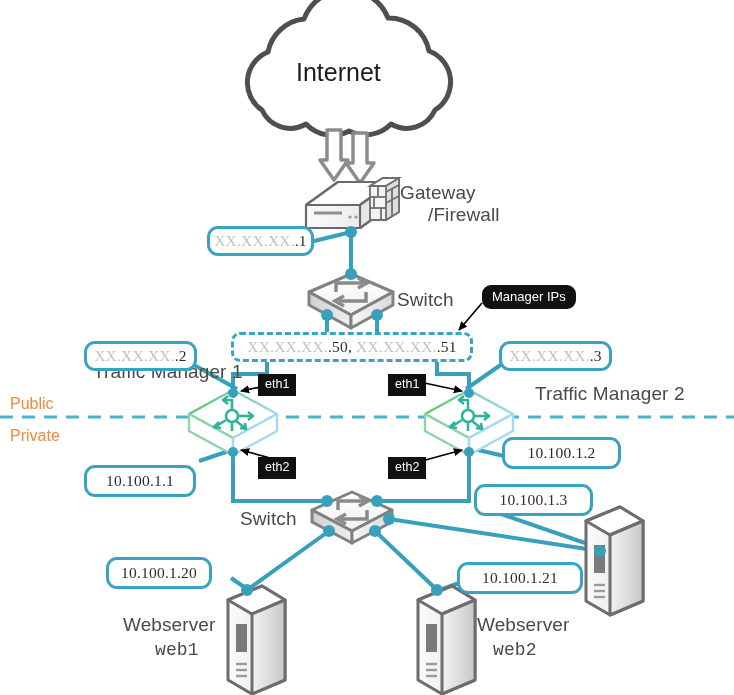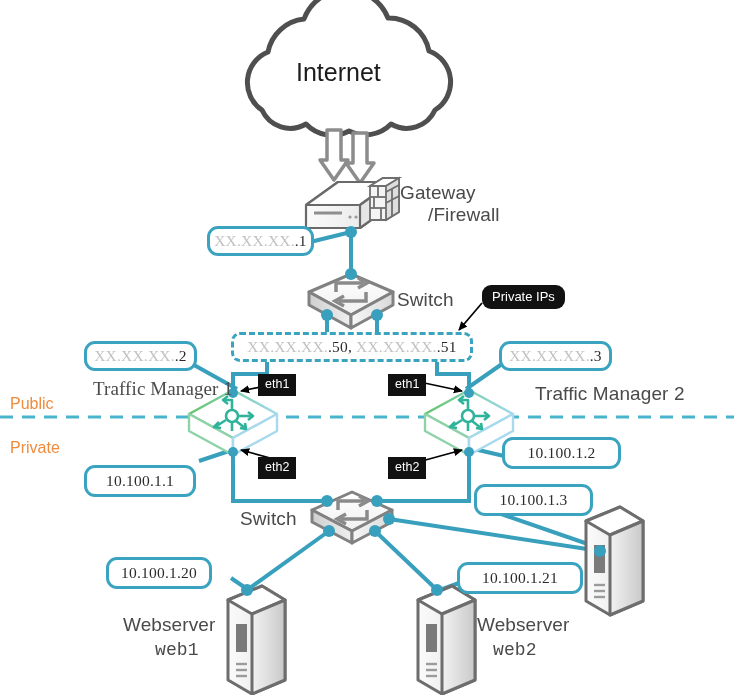--- a/index.html
+++ b/index.html
@@ -257,36 +257,36 @@
   </svg>
 
   <div class="txt cloud-label" style="left:296px;top:58px;">Internet</div>
 
   <div class="txt node-label" style="left:400px;top:182px;">Gateway</div>
   <div class="txt node-label" style="left:400px;top:204px;margin-left:28px;">/Firewall</div>
 
   <div class="txt node-label" style="left:397px;top:289px;">Switch</div>
   <div class="txt node-label" style="left:240px;top:508px;">Switch</div>
 
-  <div class="txt node-label" style="left:93px;top:378px;font-family:Liberation Serif, serif;">Traffic Manager 1</div>
+  <div class="txt node-label" style="left:93px;top:361px;">Traffic Manager 1</div>
   <div class="txt node-label" style="left:513px;top:383px;margin-left:22px;">Traffic Manager 2</div>
 
   <div class="txt zone-label" style="left:10px;top:395px;">Public</div>
-  <div class="txt zone-label" style="left:10px;top:427px;margin-top:12px;">Private</div>
+  <div class="txt zone-label" style="left:10px;top:427px;">Private</div>
 
   <div class="txt node-label" style="left:123px;top:614px;">Webserver</div>
   <div class="txt node-label mono" style="left:155px;top:639px;">web1</div>
   <div class="txt node-label" style="left:477px;top:614px;">Webserver</div>
   <div class="txt node-label mono" style="left:493px;top:639px;">web2</div>
 
   <div class="badge" style="left:258px;top:374px;">eth1</div>
   <div class="badge" style="left:388px;top:374px;">eth1</div>
   <div class="badge" style="left:258px;top:457px;">eth2</div>
   <div class="badge" style="left:388px;top:457px;">eth2</div>
-  <div class="badge" style="left:482px;top:285px;padding:5px 10px 6px 10px;border-radius:9px;font-size:13px;">Private IPs</div>
+  <div class="badge" style="left:482px;top:285px;padding:5px 10px 6px 10px;border-radius:9px;font-size:13px;">Manager IPs</div>
 
   <div class="ipbox" style="left:207px;top:226px;width:107px;height:30px;"><span class="dim">XX.XX.XX.</span><span>.1</span></div>
 
   <div class="ipbox" style="left:84px;top:341px;width:113px;height:30px;"><span class="dim">XX.XX.XX.</span><span>.2</span></div>
 
   <div class="ipbox" style="left:499px;top:341px;width:113px;height:30px;"><span class="dim">XX.XX.XX.</span><span>.3</span></div>
 
   <div class="ipbox dashed" style="left:231px;top:332px;width:242px;height:30px;"><span class="dim">XX.XX.XX.</span><span>.50,</span><span class="dim"> XX.XX.XX.</span><span>.51</span></div>
 
   <div class="ipbox" style="left:84px;top:465px;width:112px;height:32px;">10.100.1.1</div>

